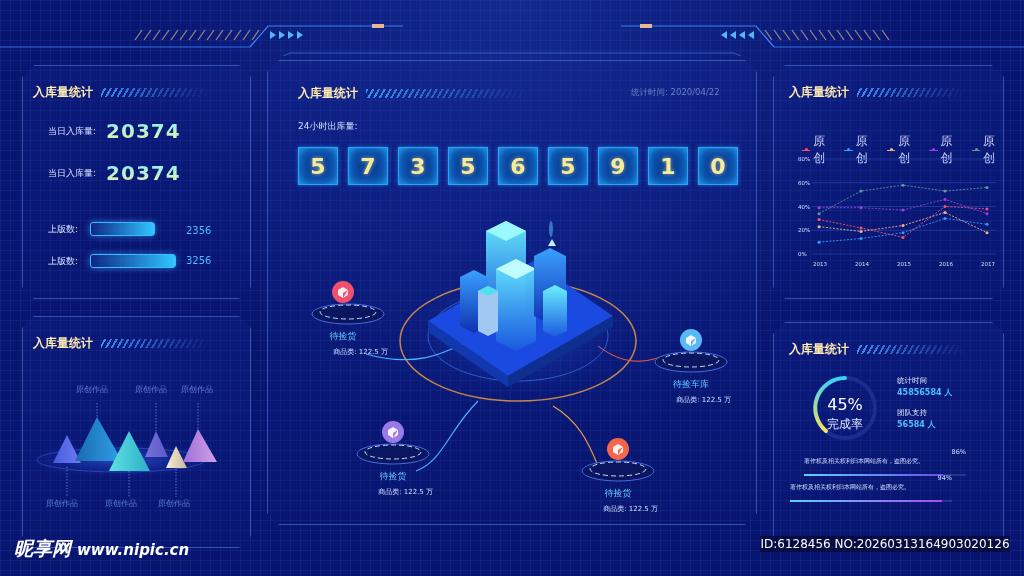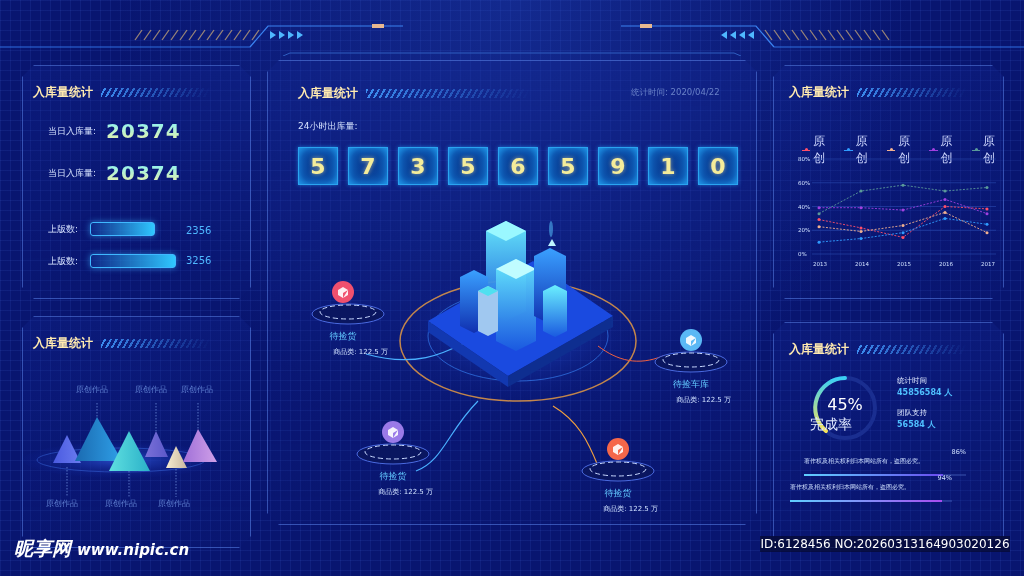--- a/index.html
+++ b/index.html
@@ -364,21 +364,21 @@
     <defs>
         <linearGradient id="gg" x1="0" y1="1" x2="0" y2="0">
           <stop offset="0" stop-color="#f5e25a"></stop>
           <stop offset="1" stop-color="#3ad0f5"></stop>
         </linearGradient>
       </defs>
     <circle cx="35" cy="35" r="30" fill="none" stroke="#1a2e90" stroke-width="4"></circle>
     <path d="M16,58 A30,30 0 0 1 35,5" fill="none" stroke="url(#gg)" stroke-width="4" stroke-linecap="round"></path>
   </svg>
   <div class="abs" style="left:36px;top:72px;width:70px;text-align:center;font-size:16px;color:#fff">45%</div>
-  <div class="abs" style="left:36px;top:93px;width:70px;text-align:left;font-size:14px;color:#dfe8ff">完成率</div>
+  <div class="abs" style="left:36px;top:93px;width:70px;text-align:center;font-size:12px;color:#dfe8ff">完成率</div>
   <div class="abs" style="left:123px;top:53px;font-size:7.5px;color:#dfe8ff">统计时间</div>
   <div class="abs" style="left:123px;top:64px;font-size:8px;color:#4fc0ff;font-weight:bold">45856584 人</div>
   <div class="abs" style="left:123px;top:85px;font-size:7.5px;color:#dfe8ff">团队支持</div>
   <div class="abs" style="left:123px;top:96px;font-size:8px;color:#4fc0ff;font-weight:bold">56584 人</div>
 
   <div class="abs" style="left:30px;top:125px;width:162px">
     <span class="prog-lbl">著作权及相关权利归本网站所有，盗图必究。</span>
     <span class="abs prog-pct" style="right:0;top:0">86%</span>
     <div class="prog-track" style="margin-top:7px">
         <div class="prog-fill" style="width:86%;background:linear-gradient(90deg,#5fd0ff,#6a4cf0)"></div>

